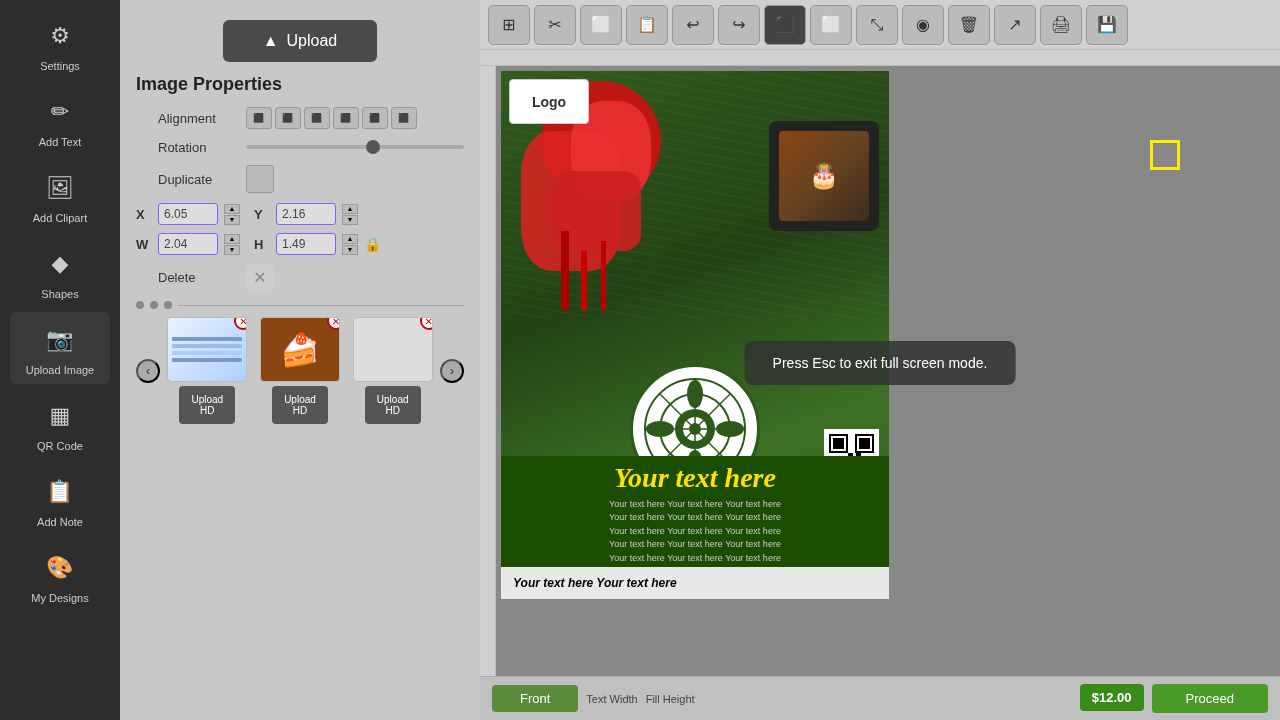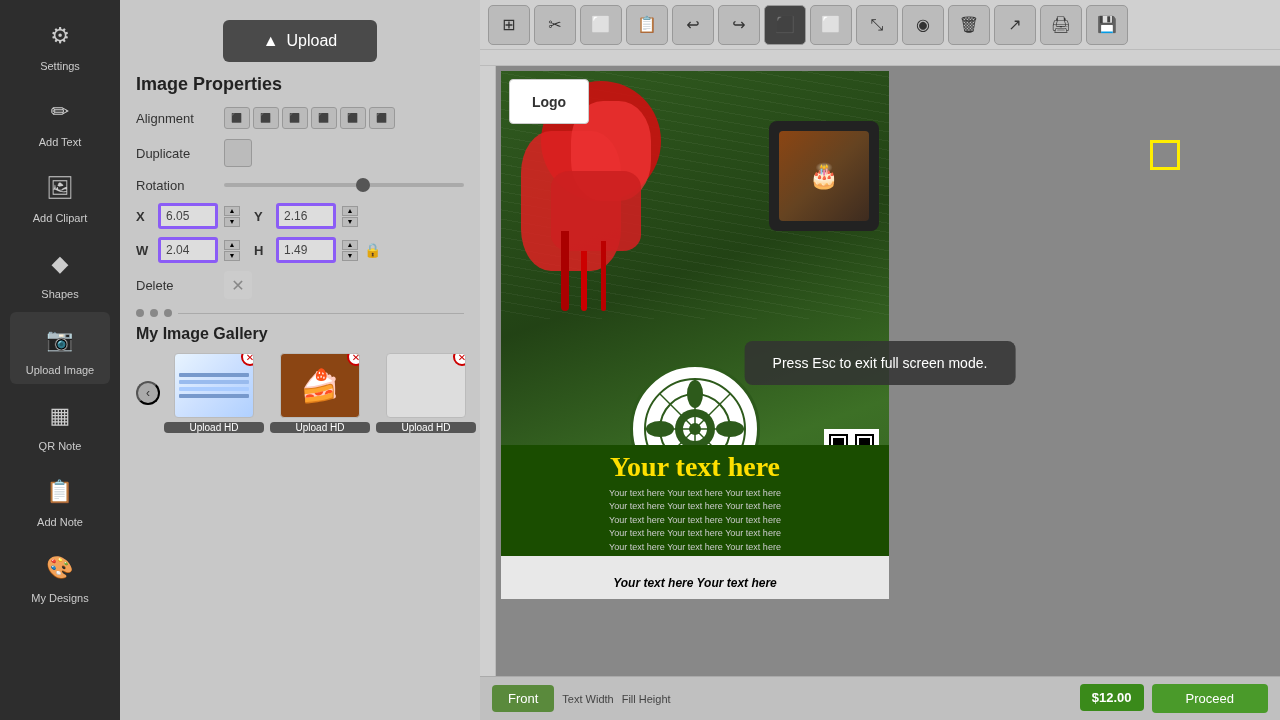--- a/index.html
+++ b/index.html
@@ -71,20 +71,21 @@
       font-weight: bold;
       color: #222;
       margin-bottom: 12px;
     }
 
     .prop-row {
       display: flex;
       align-items: center;
       margin-bottom: 10px;
       gap: 8px;
+      margin-left: 22px;
     }
     .prop-label {
       font-size: 13px;
       color: #333;
       width: 80px;
       flex-shrink: 0;
     }
     .align-buttons {
       display: flex;
       gap: 3px;
@@ -115,21 +116,21 @@
     }
     .coord-label {
       font-size: 13px;
       font-weight: bold;
       color: #333;
       width: 16px;
     }
     .coord-input {
       width: 60px;
       background: #ddd;
-      border: 3px solid #8b5cf6;
+      border: 1px solid #8b5cf6;
       border-radius: 3px;
       padding: 3px 5px;
       font-size: 12px;
       color: #444;
     }
     .coord-arrows {
       display: flex;
       flex-direction: column;
       gap: 1px;
     }
@@ -241,24 +242,24 @@
       color: #c00;
       font-size: 10px;
       display: flex; align-items: center; justify-content: center;
       cursor: pointer;
     }
     .upload-hd-btn {
       background: #555;
       color: white;
       border: none;
       border-radius: 4px;
-      padding: 0 8px;
+      padding: 8px 8px;
       font-size: 10px;
       cursor: pointer;
-      width: 100px;
+      width: 56px;
     }
 
     
     .main-area {
       flex: 1;
       display: flex;
       flex-direction: column;
       background: #888;
       position: relative;
     }
@@ -365,37 +366,37 @@
       width: 90px; height: 90px;
       background: linear-gradient(135deg, #8B4513 0%, #654321 50%, #3d2b1f 100%);
       border-radius: 4px;
       display: flex; align-items: center; justify-content: center;
       font-size: 24px;
     }
     .main-text {
       font-size: 28px;
       font-weight: bold;
       color: #ffe000;
+      font-style: italic;
       text-align: center;
       font-family: Georgia, serif;
     }
     .body-text {
       font-size: 9px;
       color: #ccc;
       text-align: center;
       line-height: 1.5;
     }
     .footer-text {
       font-size: 12px;
       font-weight: bold;
       color: #000;
-      text-align: center;
       background: #e8e8e8;
       padding: 4px;
-      margin-top: 11px;
+      margin-top: 0;
       font-style: italic;
     }
 
     
     .overlay-msg {
       position: absolute;
       top: 50%;
       left: 50%;
       transform: translate(-50%, -50%);
       background: rgba(50,50,50,0.85);
@@ -421,21 +422,21 @@
     .bottom-bar {
       height: 44px;
       background: #c0c0c0;
       display: flex;
       align-items: center;
       padding: 0 12px;
       gap: 8px;
       border-top: 1px solid #aaa;
     }
     .tab-btn {
-      padding: 6px 16px;
+      padding: 6px 28px;
       background: #5a8a3c;
       color: white;
       border: none;
       border-radius: 4px;
       font-size: 13px;
       cursor: pointer;
     }
     .proceed-btn {
       margin-left: auto;
       padding: 7px 34px;
@@ -496,21 +497,21 @@
   <div class="sidebar-item">
     <div class="sidebar-icon">◆</div>
     <span>Shapes</span>
   </div>
   <div class="sidebar-item" style="background:#3a3a3a;">
     <div class="sidebar-icon">📷</div>
     <span>Upload Image</span>
   </div>
   <div class="sidebar-item">
     <div class="sidebar-icon">▦</div>
-    <span>QR Note</span>
+    <span>QR Code</span>
   </div>
   <div class="sidebar-item">
     <div class="sidebar-icon">📋</div>
     <span>Add Note</span>
   </div>
   <div class="sidebar-item">
     <div class="sidebar-icon">🎨</div>
     <span>My Designs</span>
   </div>
 </div>
@@ -532,31 +533,31 @@
         <button class="align-btn">⬛</button>
         <button class="align-btn">⬛</button>
         <button class="align-btn">⬛</button>
         <button class="align-btn">⬛</button>
         <button class="align-btn">⬛</button>
         <button class="align-btn">⬛</button>
       </div>
     </div>
 
     <div class="prop-row">
-      <span class="prop-label">Duplicate</span>
-      <div class="dup-box" style="cursor:pointer;"></div>
-    </div>
-
-    <div class="prop-row">
       <span class="prop-label">Rotation</span>
       <div style="flex:1; position:relative; height:16px; display:flex; align-items:center;">
         <div style="width:100%; height:4px; background:#aaa; border-radius:2px; position:relative;">
           <div style="position:absolute; width:14px; height:14px; background:#555; border-radius:50%; top:-5px; left:55%; cursor:pointer;"></div>
         </div>
       </div>
+    </div>
+
+    <div class="prop-row">
+      <span class="prop-label">Duplicate</span>
+      <div class="dup-box" style="cursor:pointer;"></div>
     </div>
 
     <div class="coord-row">
       <span class="coord-label">X</span>
       <input class="coord-input" type="text" value="6.05" style="">
       <div class="coord-arrows">
         <button class="coord-arrow">▲</button>
         <button class="coord-arrow">▼</button>
       </div>
       <span class="coord-label" style="margin-left:8px;">Y</span>
@@ -588,21 +589,20 @@
       <div class="delete-x">✕</div>
     </div>
 
     <div class="dots-row">
       <div class="dot"></div>
       <div class="dot"></div>
       <div class="dot"></div>
       <div class="dots-line"></div>
     </div>
 
-    <div class="gallery-title">My Image Gallery</div>
     <div class="gallery-row">
       <button class="gallery-nav">‹</button>
       <div class="gallery-items">
 
         <div class="gallery-item">
           <div class="gallery-thumb gallery-thumb-1">
             <div class="gallery-remove">✕</div>
             <div class="thumb-text-lines">
               <div class="thumb-line"></div>
               <div class="thumb-line thumb-line-2"></div>

